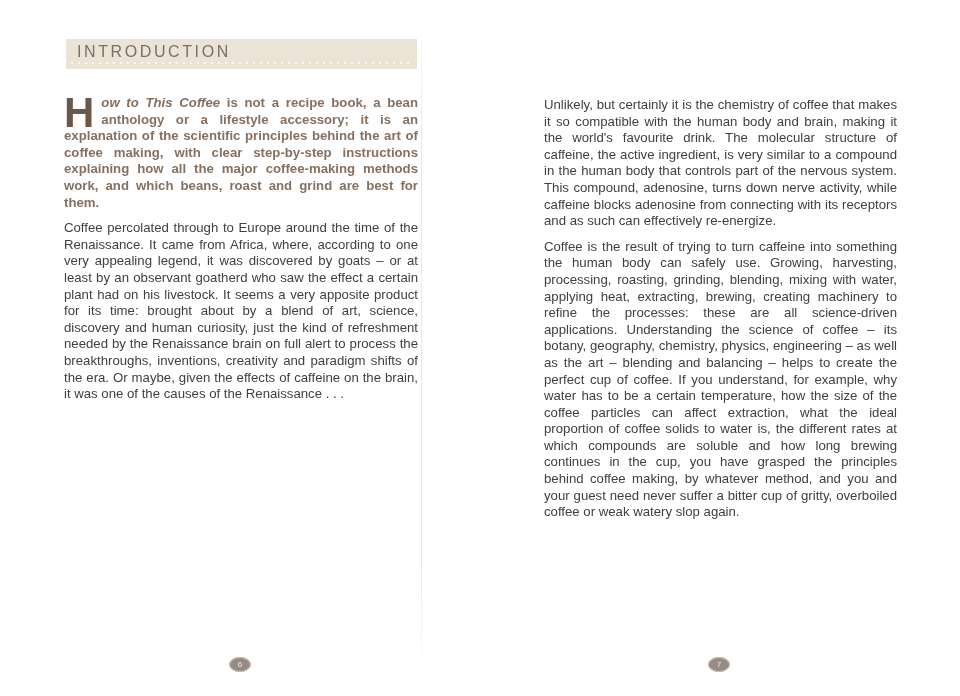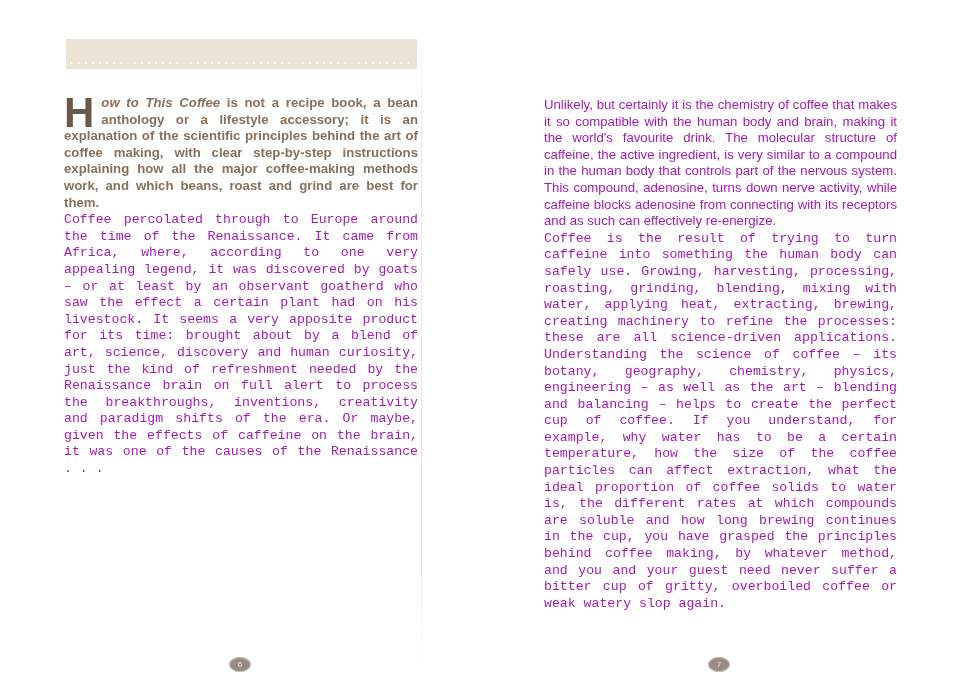--- a/index.html
+++ b/index.html
@@ -60,37 +60,37 @@
     width: 354px;
     text-align: justify;
   }
   .col.left-col  { left: 64px; }
   .col.right-col { left: 544px; width: 353px; top: 97px; }
   p {
     margin: 0 0 0 0;
     font-size: 13.2px;
     line-height: 16.6px;
   }
-  p + p { margin-top: 1px; font-family: Liberation Mono, monospace; }
+  p + p { margin-top: 9px; }
   .lead {
     font-weight: bold;
     color: #86705f;
   }
   .lead em { font-style: italic; }
   .dropcap {
     float: left;
     font-size: 42px;
     line-height: 31px;
     height: 31px;
     font-weight: bold;
     color: #6b5849;
     margin: 2px 7px 0 0;
   }
   .body-text {
-    color: #a21caf;
+    color: #404040;
   }
   
   .page-num {
     position: absolute;
     top: 657px;
     width: 22px;
     height: 15px;
     border-radius: 50%;
     background: #988b84;
     box-shadow: 0 0 0 1px #cfc6bf inset;
@@ -107,20 +107,21 @@
   .page-num.pn-right { left: 708px; }
 </style>
 </head>
 <body>
 
 <div class="spread">
   <div class="seam"></div>
 
   <section>
     <header class="chapter-header">
+      <span class="chapter-title">INTRODUCTION</span>
       <span class="scallop"></span>
     </header>
 
     <div class="col left-col">
       <p class="lead"><span class="dropcap">H</span><em>ow to This Coffee</em><span> is not a recipe book, a bean anthology or a lifestyle accessory; it is an explanation of the scientific principles behind the art of coffee making, with clear step-by-step instructions explaining how all the major coffee-making methods work, and which beans, roast and grind are best for them.</span></p>
       <p class="body-text">Coffee percolated through to Europe around the time of the Renaissance. It came from Africa, where, according to one very appealing legend, it was discovered by goats – or at least by an observant goatherd who saw the effect a certain plant had on his livestock. It seems a very apposite product for its time: brought about by a blend of art, science, discovery and human curiosity, just the kind of refreshment needed by the Renaissance brain on full alert to process the breakthroughs, inventions, creativity and paradigm shifts of the era. Or maybe, given the effects of caffeine on the brain, it was one of the causes of the Renaissance . . .</p>
     </div>
 
     <div class="page-num pn-left">
       <span>6</span>

